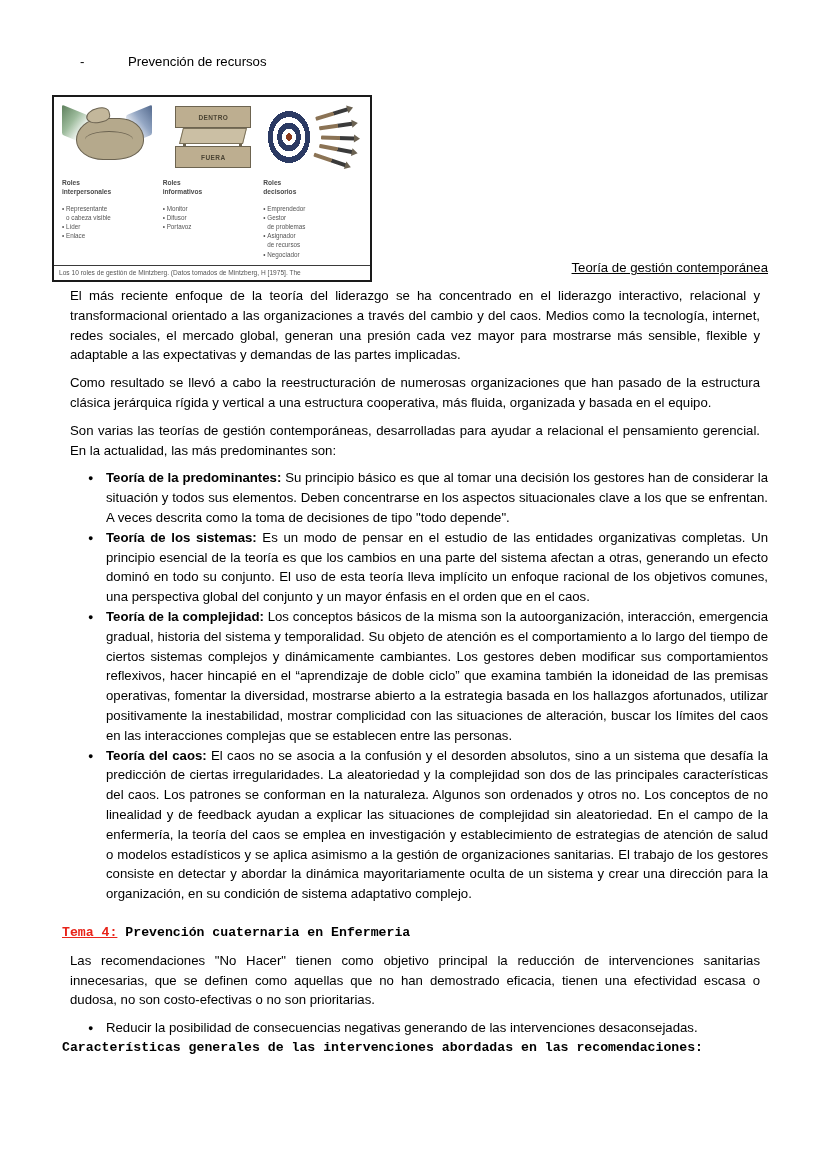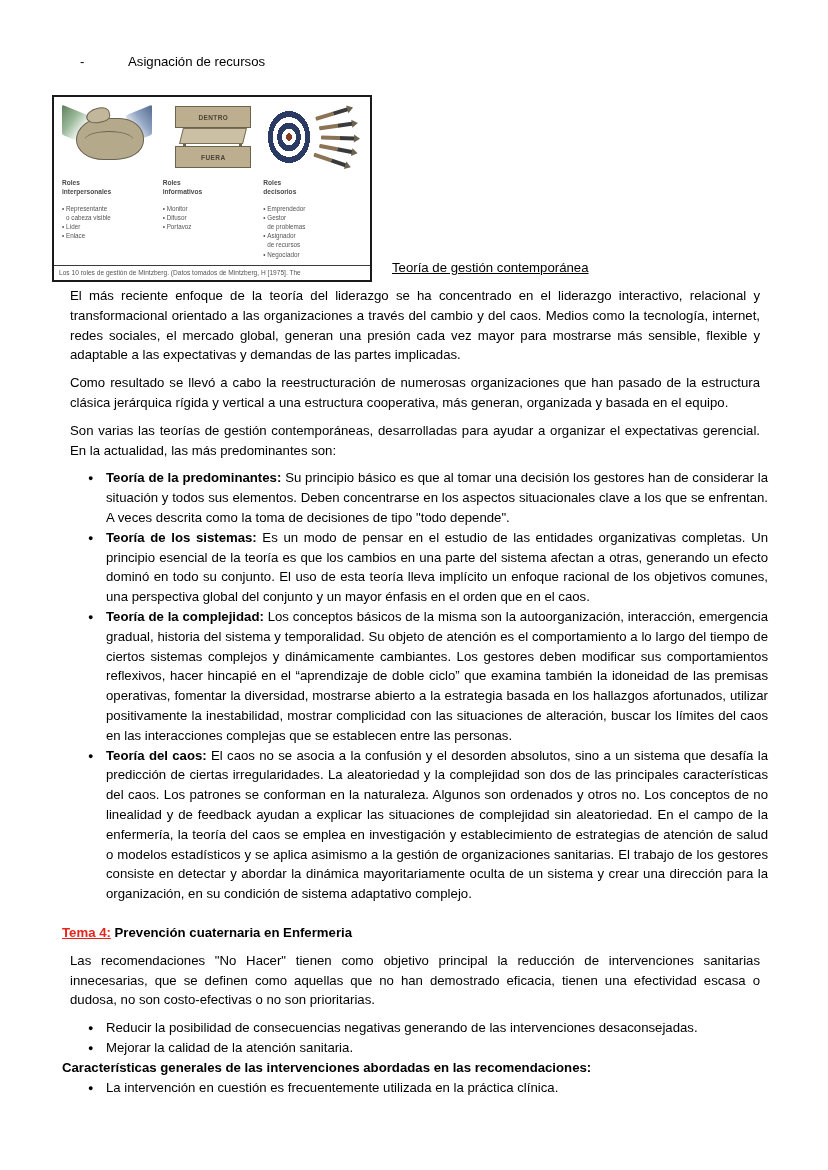--- a/index.html
+++ b/index.html
@@ -252,21 +252,21 @@
   .fig-caption {
     border-top: 1.2px solid #3a3a3a;
     font-size: 6.6px;
     color: #555555;
     padding: 3px 4px 3px 5px;
     line-height: 1.3;
   }
 
   
   .centered-heading {
-    text-align: left;
+    text-align: right;
     font-size: 13.2px;
     text-decoration: underline;
     margin: 0;
     padding: 0;
     line-height: 1.5;
   }
   .heading-row {
     position: relative;
     margin-top: -24px;
     margin-left: 330px;
@@ -303,35 +303,36 @@
   .tema-label {
     color: #e8241a;
     font-weight: bold;
     text-decoration: underline;
   }
   .section-head {
     font-size: 13.2px;
     font-weight: bold;
     line-height: 1.5;
     margin: 0;
+    font-family: Liberation Mono, monospace;
   }
   .section-head.underlined {
     text-decoration: underline;
   }
   .spacer-md { height: 19px; }
 </style>
 </head>
 <body>
 
 <div class="page">
   <div class="content">
 
     <div class="dash-item">
       <span class="dash-mark">-</span>
-      <span>Asignación de recursos</span>
+      <span>Prevención de recursos</span>
     </div>
 
     <div class="figure">
       <div class="fig-graphics">
         <div class="fig-col">
           <div class="handshake">
             <div class="cuff left"></div>
             <div class="cuff right"></div>
             <div class="hands"></div>
             <div class="thumb"></div>
@@ -393,44 +394,40 @@
       </div>
 
       <div class="fig-caption">Los 10 roles de gestión de Mintzberg. (Datos tomados de Mintzberg, H [1975]. The</div>
     </div>
 
     <div class="heading-row">
       <div class="centered-heading">Teoría de gestión contemporánea</div>
     </div>
 
     <p class="body">El más reciente enfoque de la teoría del liderazgo se ha concentrado en el liderazgo interactivo, relacional y transformacional orientado a las organizaciones a través del cambio y del caos. Medios como la tecnología, internet, redes sociales, el mercado global, generan una presión cada vez mayor para mostrarse más sensible, flexible y adaptable a las expectativas y demandas de las partes implicadas.</p>
-    <p class="body">Como resultado se llevó a cabo la reestructuración de numerosas organizaciones que han pasado de la estructura clásica jerárquica rígida y vertical a una estructura cooperativa, más generan, organizada y basada en el equipo.</p>
-    <p class="body">Son varias las teorías de gestión contemporáneas, desarrolladas para ayudar a organizar el expectativas gerencial. En la actualidad, las más predominantes son:</p>
+    <p class="body">Como resultado se llevó a cabo la reestructuración de numerosas organizaciones que han pasado de la estructura clásica jerárquica rígida y vertical a una estructura cooperativa, más fluida, organizada y basada en el equipo.</p>
+    <p class="body">Son varias las teorías de gestión contemporáneas, desarrolladas para ayudar a relacional el pensamiento gerencial. En la actualidad, las más predominantes son:</p>
 
     <ul class="bullets">
       <li><span class="bold">Teoría de la predominantes:</span><span> Su principio básico es que al tomar una decisión los gestores han de considerar la situación y todos sus elementos. Deben concentrarse en los aspectos situacionales clave a los que se enfrentan. A veces descrita como la toma de decisiones de tipo "todo depende".</span></li>
       <li><span class="bold">Teoría de los sistemas:</span><span> Es un modo de pensar en el estudio de las entidades organizativas completas.  Un principio esencial de la teoría es que los cambios en una parte del sistema afectan a otras, generando un efecto dominó en todo su conjunto. El uso de esta teoría lleva implícito un enfoque racional de los objetivos comunes, una perspectiva global del conjunto  y un mayor énfasis en el orden que en el caos.</span></li>
       <li><span class="bold">Teoría de la complejidad:</span><span> Los conceptos básicos de la misma son la autoorganización, interacción, emergencia gradual, historia del sistema y temporalidad. Su objeto de atención es el comportamiento a lo largo del tiempo de ciertos sistemas complejos y dinámicamente cambiantes. Los gestores deben modificar sus comportamientos reflexivos, hacer hincapié en el “aprendizaje de doble ciclo” que examina también la idoneidad de las premisas operativas, fomentar la diversidad, mostrarse abierto a la estrategia basada en los hallazgos afortunados, utilizar positivamente la inestabilidad, mostrar complicidad con las situaciones de alteración, buscar los límites del caos en las interacciones complejas que se establecen entre las personas.</span></li>
       <li><span class="bold">Teoría del caos:</span><span> El caos no se asocia a la confusión y el desorden absolutos, sino a un sistema que desafía la predicción de ciertas irregularidades. La aleatoriedad y la complejidad son dos de las principales características del caos. Los patrones se conforman en la naturaleza. Algunos son ordenados y otros no. Los conceptos de no linealidad y de feedback ayudan a explicar las situaciones de complejidad sin aleatoriedad. En el campo de la enfermería, la teoría del caos se emplea en investigación y establecimiento de estrategias de atención de salud o modelos estadísticos y se aplica asimismo a la gestión de organizaciones sanitarias. El trabajo de los gestores consiste en detectar y abordar la dinámica mayoritariamente oculta de un sistema y crear una dirección para la organización, en su condición de sistema adaptativo complejo.</span></li>
     </ul>
 
     <div class="spacer-md"></div>
 
     <div class="section-head">
       <span class="tema-label">Tema 4:</span><span> Prevención cuaternaria en Enfermeria</span>
     </div>
 
     <p class="body">Las recomendaciones "No Hacer" tienen como objetivo principal la reducción de intervenciones sanitarias innecesarias, que se definen como aquellas que no han demostrado eficacia, tienen una efectividad escasa o dudosa, no son costo-efectivas o no son prioritarias.</p>
 
 
     <ul class="bullets">
       <li>Reducir la posibilidad de consecuencias negativas generando de las intervenciones desaconsejadas.</li>
-      <li>Mejorar la calidad de la atención sanitaria.</li>
     </ul>
 
     <div class="section-head">Características generales de las intervenciones abordadas en las recomendaciones:</div>
 
-    <ul class="bullets">
-      <li>La intervención en cuestión es frecuentemente utilizada en la práctica clínica.</li>
-    </ul>
 
   </div>
 </div>
 
 </body></html>

